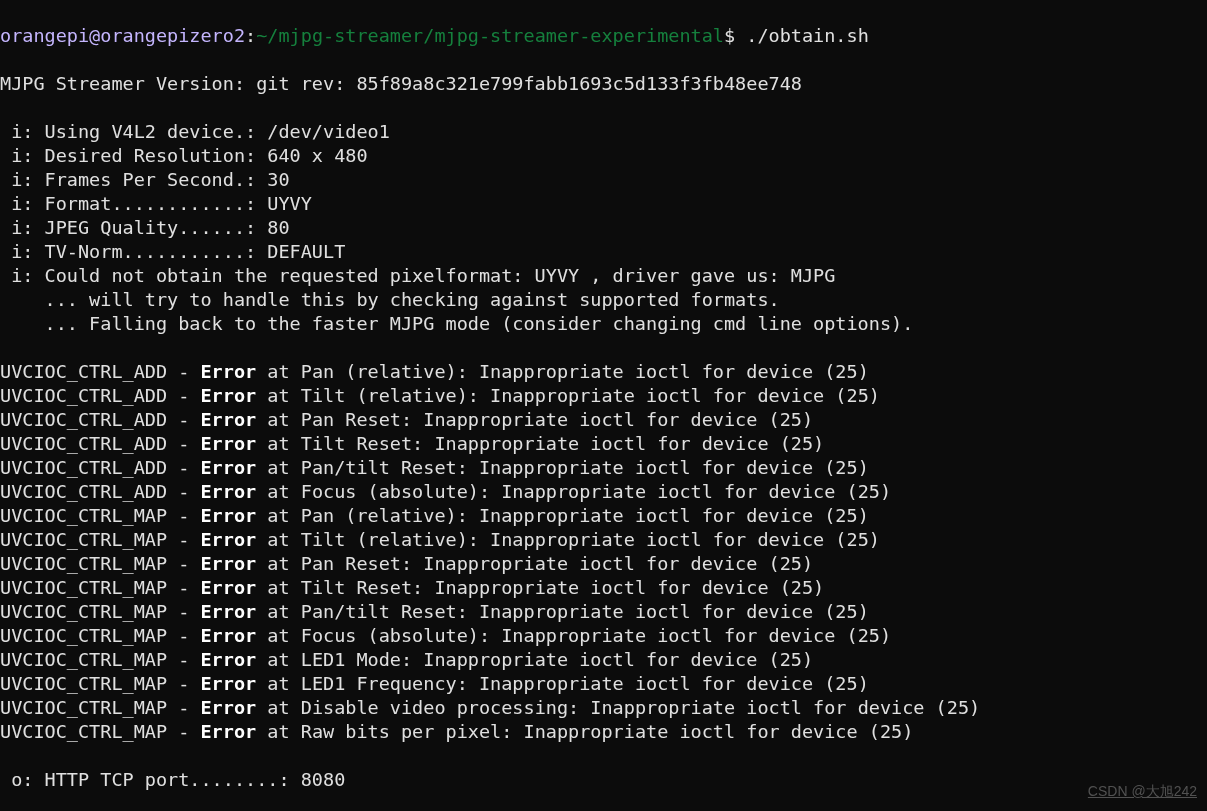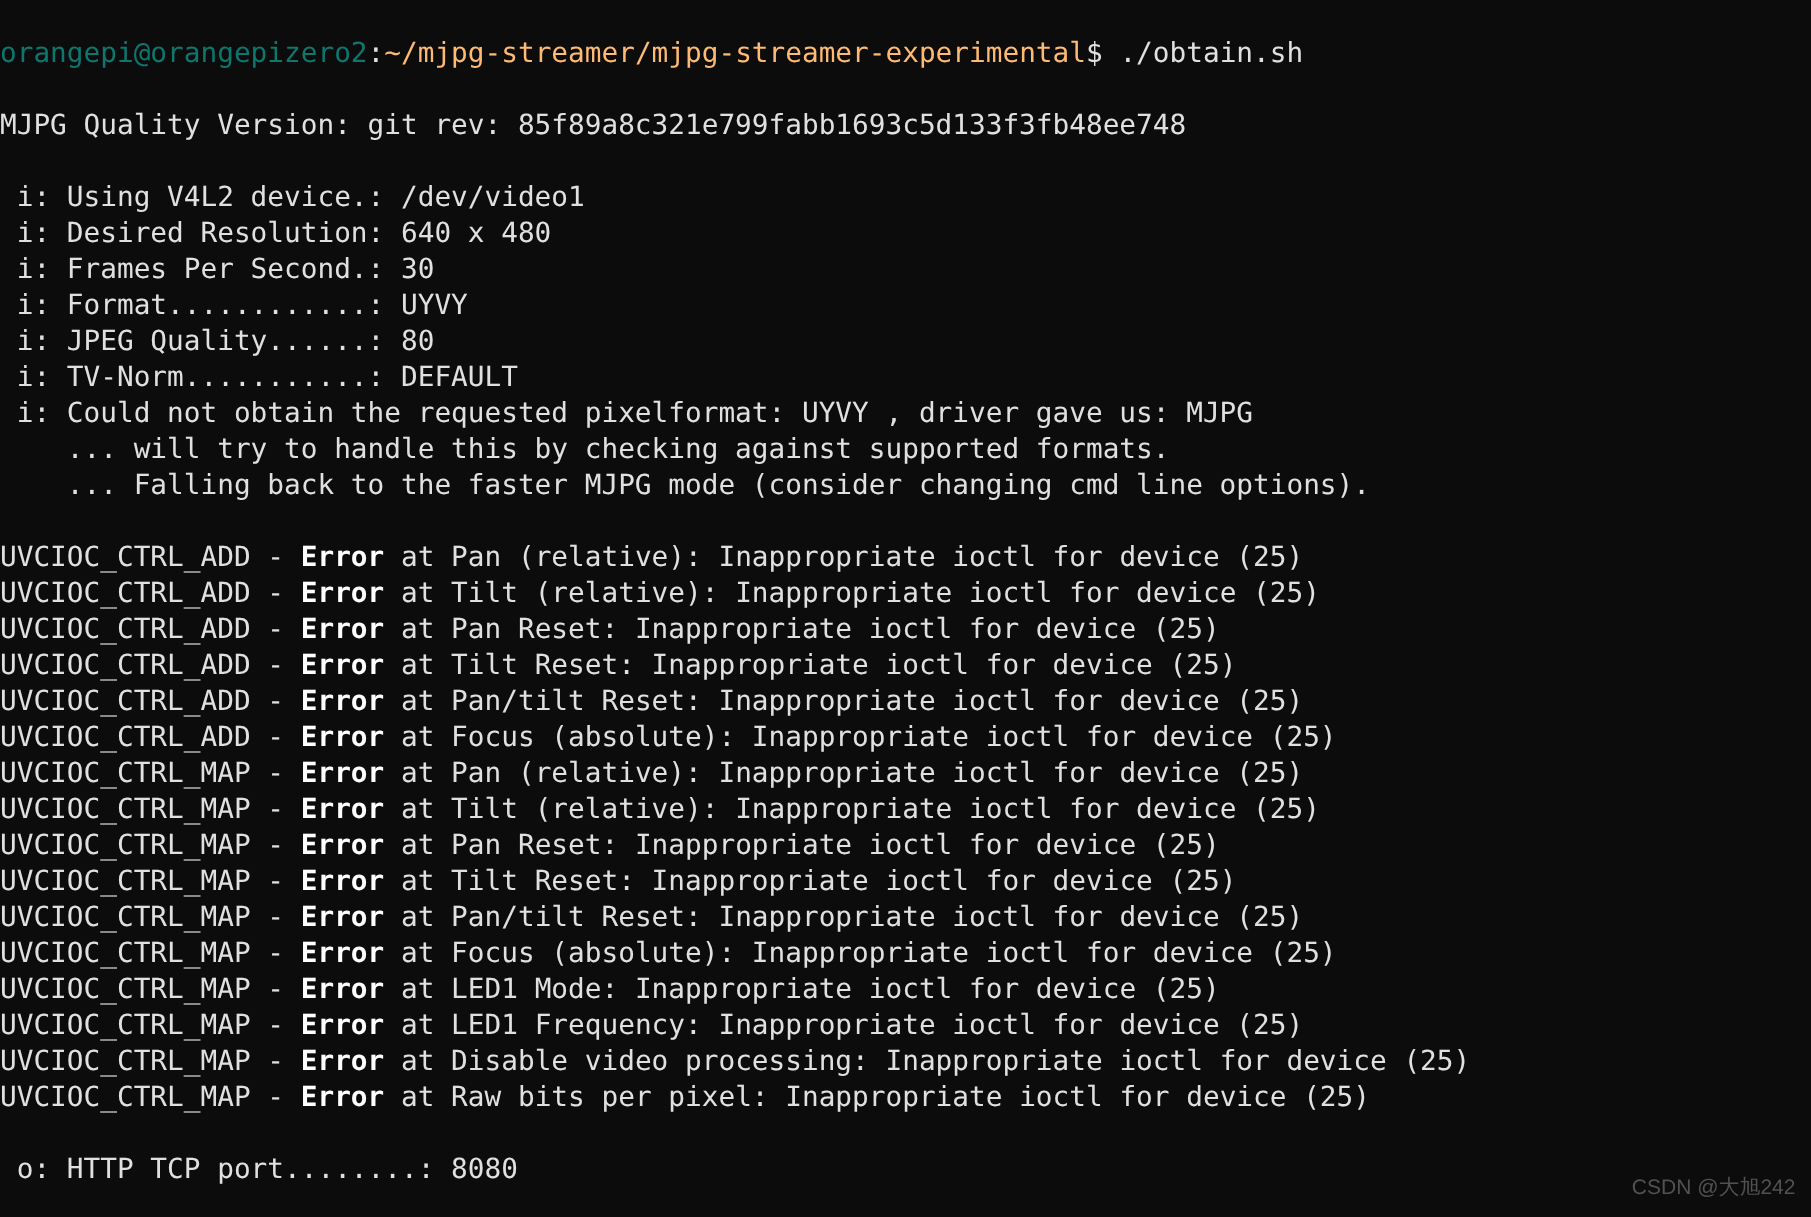--- a/index.html
+++ b/index.html
@@ -11,38 +11,39 @@
     font-size: 18.5px;
     line-height: 24px;
     width: 1207px;
     height: 811px;
     overflow: hidden;
   }
   .terminal {
     padding: 0px 0 0 0;
     white-space: pre;
   }
-  .prompt-user { color: #0f766e; }
-  .prompt-path { color: #fdba74; }
+  .prompt-user { color: #c4b5fd; }
+  .prompt-path { color: #15803d; }
   .error { color: #ffffff; font-weight: 600; }
   .watermark {
     position: fixed;
     right: 10px;
     bottom: 8px;
     color: #8a8a8a;
     font-family: sans-serif;
     font-size: 14px;
     opacity: .55;
     pointer-events: none;
+    text-decoration: underline;
   }
 </style>
 </head>
 <body>
 
 <div class="terminal">
 <div><span class="prompt-user">orangepi@orangepizero2</span><span>:</span><span class="prompt-path">~/mjpg-streamer/mjpg-streamer-experimental</span><span>$</span> <span>./obtain.sh</span></div>
-<div>MJPG Quality Version: git rev: 85f89a8c321e799fabb1693c5d133f3fb48ee748</div>
+<div>MJPG Streamer Version: git rev: 85f89a8c321e799fabb1693c5d133f3fb48ee748</div>
 <div id="info-block"><div> i: Using V4L2 device.: /dev/video1</div><div> i: Desired Resolution: 640 x 480</div><div> i: Frames Per Second.: 30</div><div> i: Format............: UYVY</div><div> i: JPEG Quality......: 80</div><div> i: TV-Norm...........: DEFAULT</div><div> i: Could not obtain the requested pixelformat: UYVY , driver gave us: MJPG</div><div>    ... will try to handle this by checking against supported formats.</div><div>    ... Falling back to the faster MJPG mode (consider changing cmd line options).</div></div>
 <div id="error-block"><div><span>UVCIOC_CTRL_ADD - </span><span class="error">Error</span><span> at Pan (relative): Inappropriate ioctl for device (25)</span></div><div><span>UVCIOC_CTRL_ADD - </span><span class="error">Error</span><span> at Tilt (relative): Inappropriate ioctl for device (25)</span></div><div><span>UVCIOC_CTRL_ADD - </span><span class="error">Error</span><span> at Pan Reset: Inappropriate ioctl for device (25)</span></div><div><span>UVCIOC_CTRL_ADD - </span><span class="error">Error</span><span> at Tilt Reset: Inappropriate ioctl for device (25)</span></div><div><span>UVCIOC_CTRL_ADD - </span><span class="error">Error</span><span> at Pan/tilt Reset: Inappropriate ioctl for device (25)</span></div><div><span>UVCIOC_CTRL_ADD - </span><span class="error">Error</span><span> at Focus (absolute): Inappropriate ioctl for device (25)</span></div><div><span>UVCIOC_CTRL_MAP - </span><span class="error">Error</span><span> at Pan (relative): Inappropriate ioctl for device (25)</span></div><div><span>UVCIOC_CTRL_MAP - </span><span class="error">Error</span><span> at Tilt (relative): Inappropriate ioctl for device (25)</span></div><div><span>UVCIOC_CTRL_MAP - </span><span class="error">Error</span><span> at Pan Reset: Inappropriate ioctl for device (25)</span></div><div><span>UVCIOC_CTRL_MAP - </span><span class="error">Error</span><span> at Tilt Reset: Inappropriate ioctl for device (25)</span></div><div><span>UVCIOC_CTRL_MAP - </span><span class="error">Error</span><span> at Pan/tilt Reset: Inappropriate ioctl for device (25)</span></div><div><span>UVCIOC_CTRL_MAP - </span><span class="error">Error</span><span> at Focus (absolute): Inappropriate ioctl for device (25)</span></div><div><span>UVCIOC_CTRL_MAP - </span><span class="error">Error</span><span> at LED1 Mode: Inappropriate ioctl for device (25)</span></div><div><span>UVCIOC_CTRL_MAP - </span><span class="error">Error</span><span> at LED1 Frequency: Inappropriate ioctl for device (25)</span></div><div><span>UVCIOC_CTRL_MAP - </span><span class="error">Error</span><span> at Disable video processing: Inappropriate ioctl for device (25)</span></div><div><span>UVCIOC_CTRL_MAP - </span><span class="error">Error</span><span> at Raw bits per pixel: Inappropriate ioctl for device (25)</span></div></div>
 <div id="output-block"><div><span> o: HTTP TCP port........: </span><span>8080</span></div></div>
 </div>
 
 <div class="watermark">CSDN @大旭242</div>
 
 </body></html>

